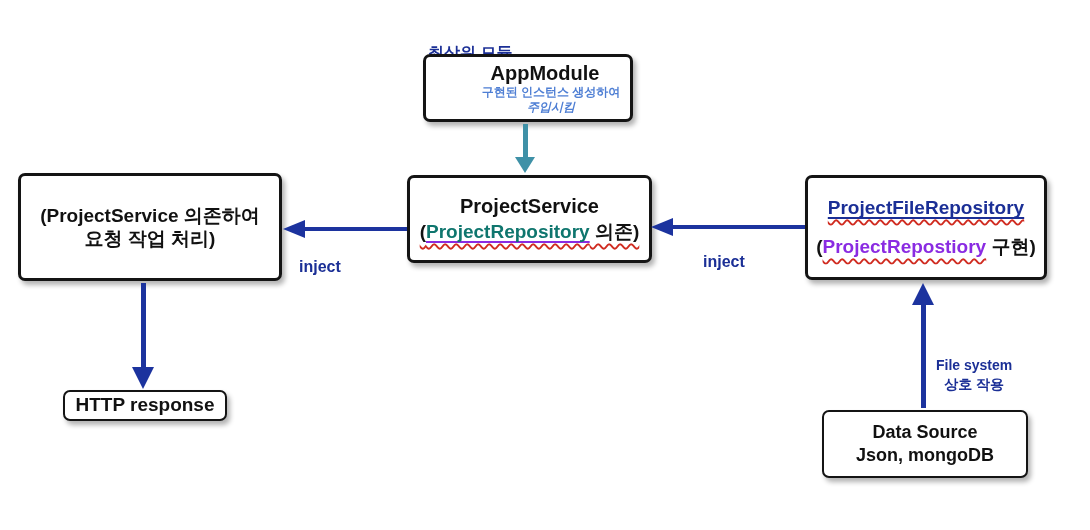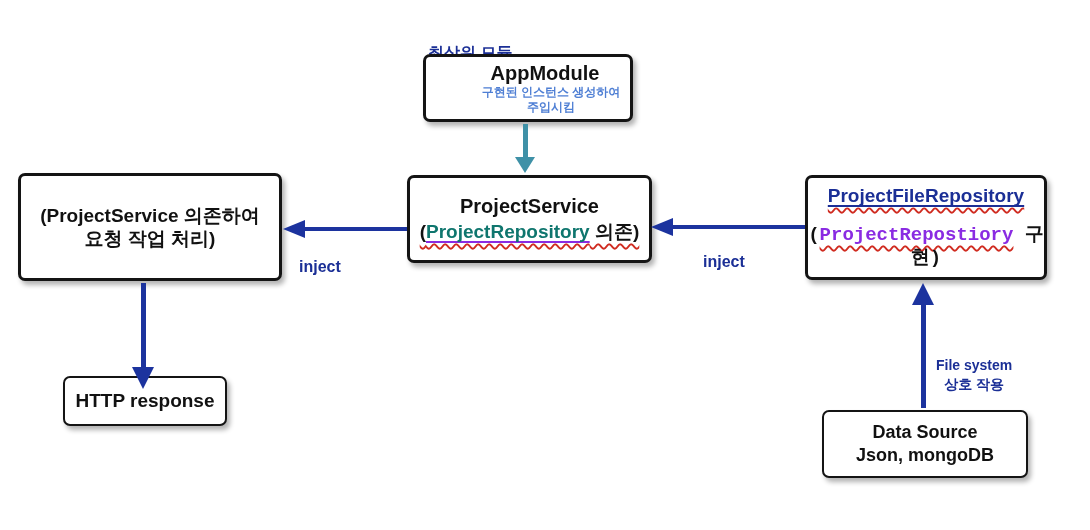--- a/index.html
+++ b/index.html
@@ -45,21 +45,21 @@
 </head>
 <body>
 
 <div id="canvas">
 
   <div class="lbl navy t16" style="left:428px;top:31px;">최상위 모듈</div>
 
   <div class="box" style="left:423px;top:54px;width:210px;height:68px;padding-left:34px;">
     <div class="t20">AppModule</div>
     <div class="blue t14" style="line-height:1.25;">구현된 인스턴스 생성하여</div>
-    <div class="blue t14" style="line-height:1.25;">주입시킴</div>
+    <div class="blue t14" style="line-height:1.25;font-style:italic;">주입시킴</div>
   </div>
 
   <div>
     <div class="shaft shaft-teal" style="left:523px;top:124px;width:5px;height:34px;"></div>
     <div class="head head-down-teal" style="left:515px;top:157px;"></div>
   </div>
 
   <div class="box t19" style="left:18px;top:173px;width:264px;height:108px;line-height:23px;">
     <div>(ProjectService 의존하여</div>
     <div>요청 작업 처리)</div>
@@ -69,26 +69,26 @@
     <div class="t20">ProjectService</div>
     <div class="t19 wavy" style="margin-top:3px;">
       <span>(</span><span class="u-purple">ProjectRepository</span><span> 의존)</span>
     </div>
   </div>
 
   <div class="box" style="left:805px;top:175px;width:242px;height:105px;">
     <div class="t19 wavy">
       <span class="u-navy">ProjectFileRepository</span>
     </div>
-    <div class="t19" style="margin-top:16px;font-family:Liberation Mono, monospace;">
+    <div class="t19" style="margin-top:16px;">
       <span>(</span><span class="purple wavy">ProjectRepostiory</span><span> 구현)</span>
     </div>
   </div>
 
-  <div class="box t19" style="left:63px;top:376px;width:164px;height:50px;border-width:2.5px;">
+  <div class="box t19" style="left:63px;top:390px;width:164px;height:31px;border-width:2.5px;">
     <div>HTTP response</div>
   </div>
 
   <div class="box t18" style="left:822px;top:410px;width:206px;height:68px;border-width:2.5px;line-height:23px;justify-content:center;">
     <div>Data Source</div>
     <div>Json, mongoDB</div>
   </div>
 
   <div>
     <div class="shaft" style="left:300px;top:227px;width:107px;height:4px;"></div>

